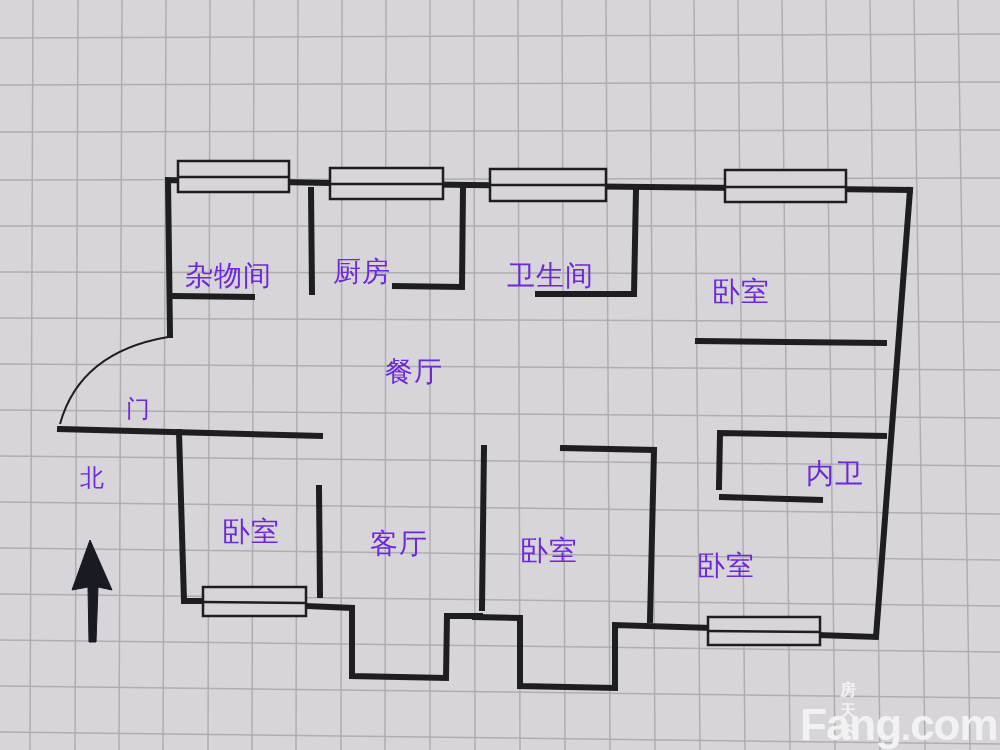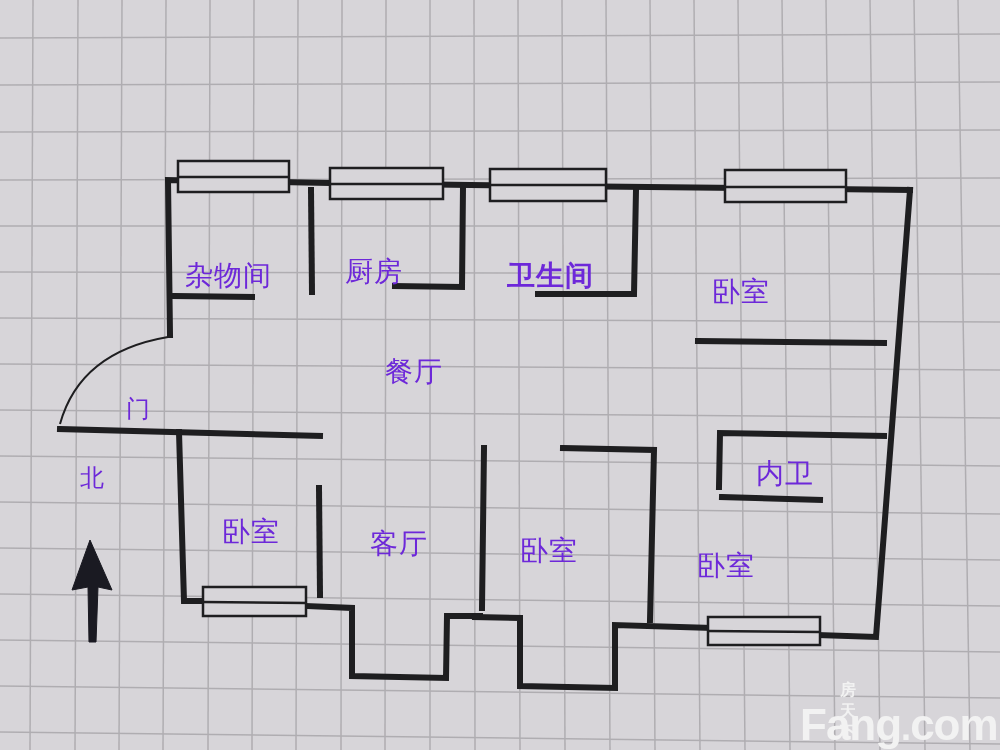--- a/index.html
+++ b/index.html
@@ -136,25 +136,25 @@
   </g>
 
   <path d="M60,424 Q80,352 168,337" stroke="#1e1e20" stroke-width="2" fill="none"></path>
 
   <g fill="#1a1a22" stroke="#1a1a22">
     <polygon points="90,540 112,590 98,587 96,642 89,642 88,587 72,590" stroke-width="1"></polygon>
   </g>
 </svg>
 
 <div class="label" style="left:185px;top:262px;">杂物间</div>
-<div class="label" style="left:345px;top:258px;">厨房</div>
-<div class="label" style="left:507px;top:262px;font-weight:bold;">卫生间</div>
+<div class="label" style="left:333px;top:258px;">厨房</div>
+<div class="label" style="left:507px;top:262px;">卫生间</div>
 <div class="label" style="left:712px;top:278px;">卧室</div>
 <div class="label" style="left:385px;top:358px;">餐厅</div>
-<div class="label" style="left:756px;top:460px;">内卫</div>
+<div class="label" style="left:806px;top:460px;">内卫</div>
 <div class="label" style="left:222px;top:518px;">卧室</div>
 <div class="label" style="left:370px;top:530px;">客厅</div>
 <div class="label" style="left:520px;top:537px;">卧室</div>
 <div class="label" style="left:697px;top:552px;">卧室</div>
 
 <div class="label" style="left:126px;top:397px;font-size:24px;">门</div>
 <div class="label" style="left:80px;top:466px;font-size:24px;">北</div>
 
 <div class="watermark">
   <span class="cn">房天下</span>

